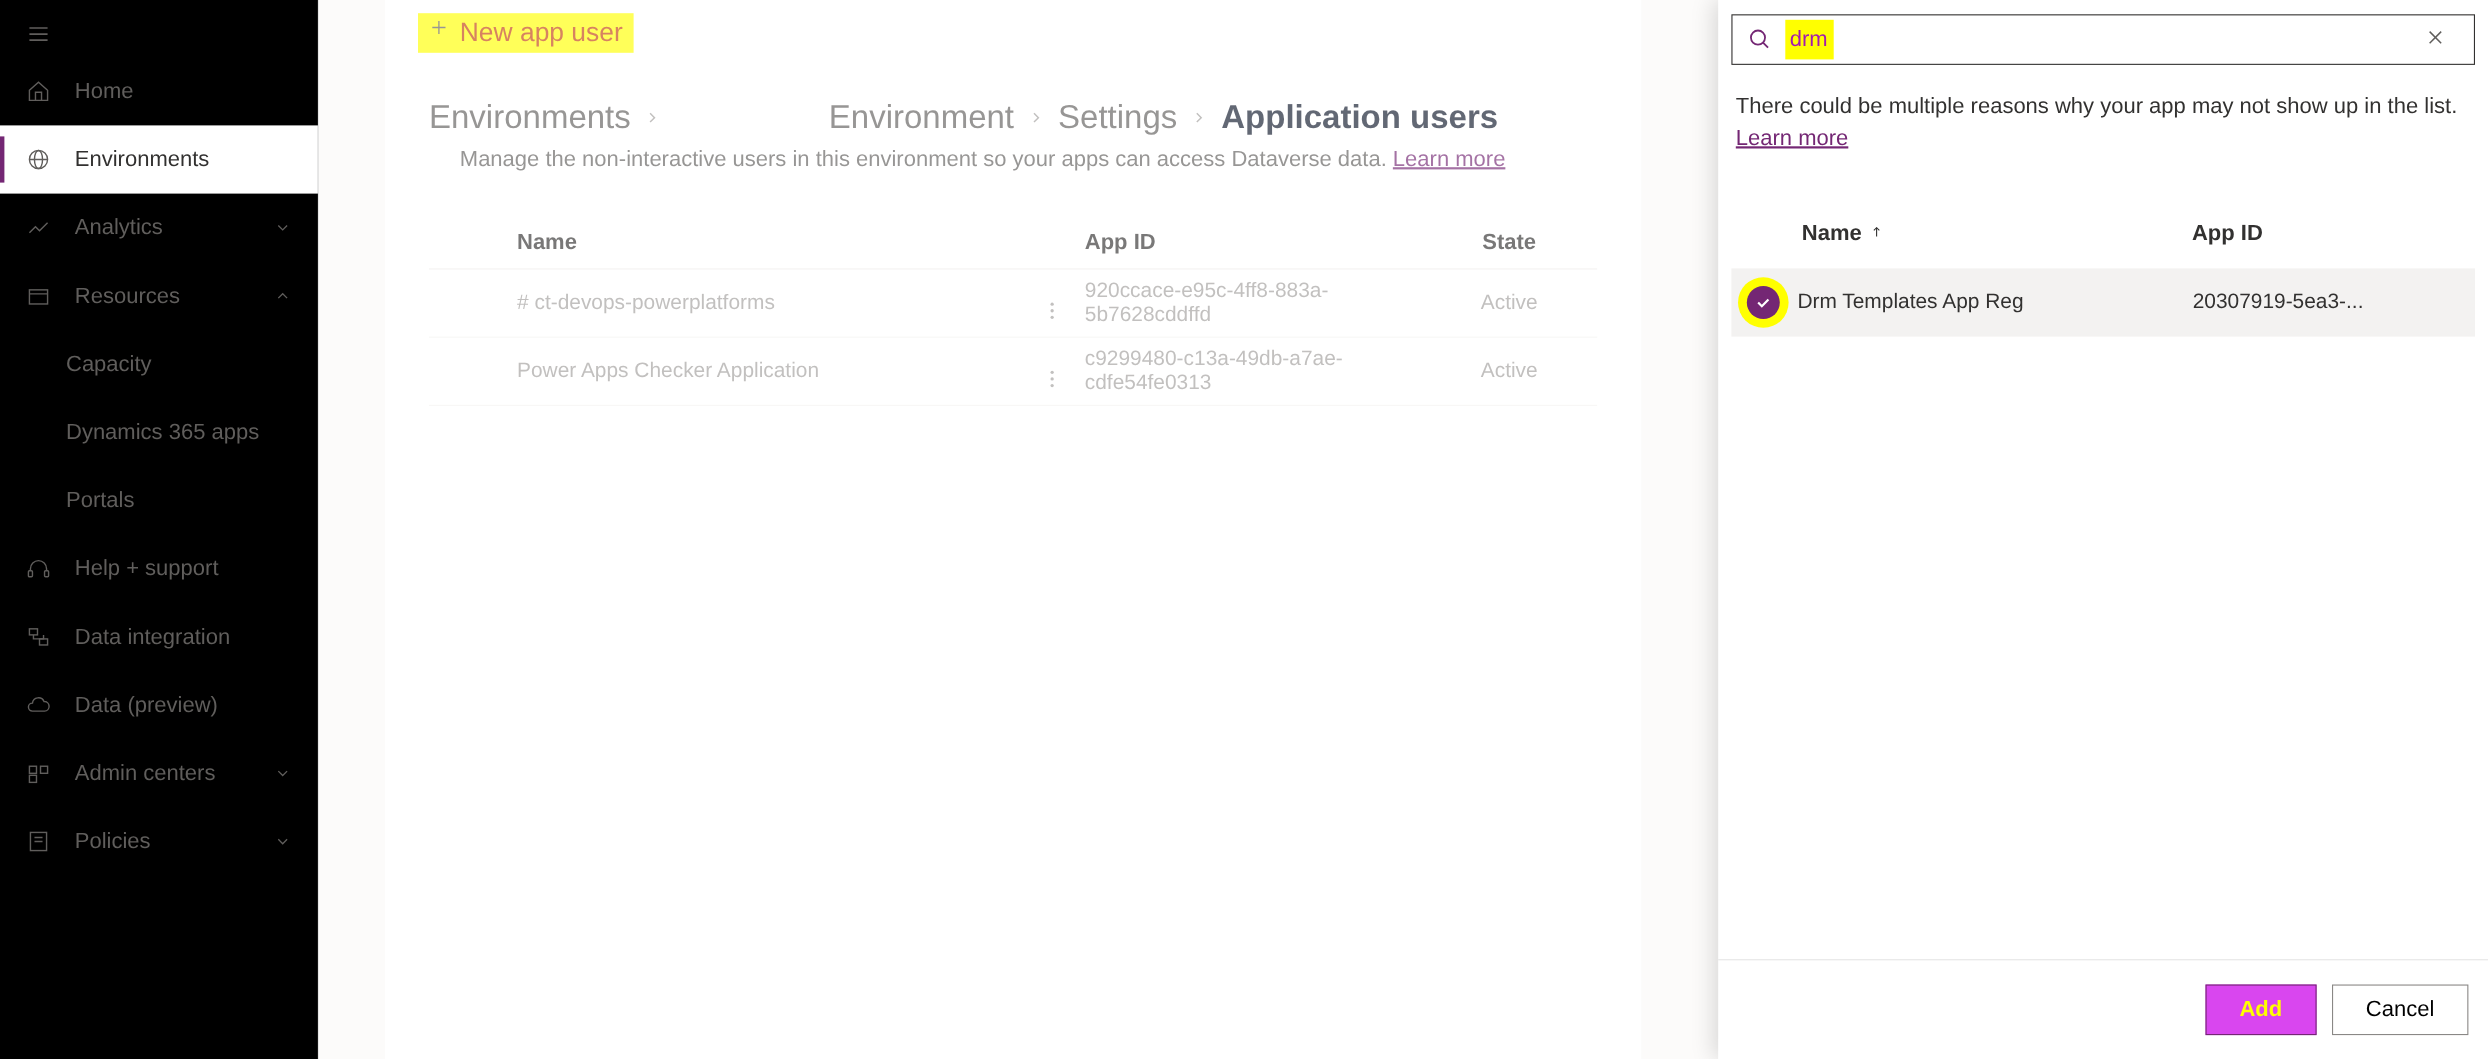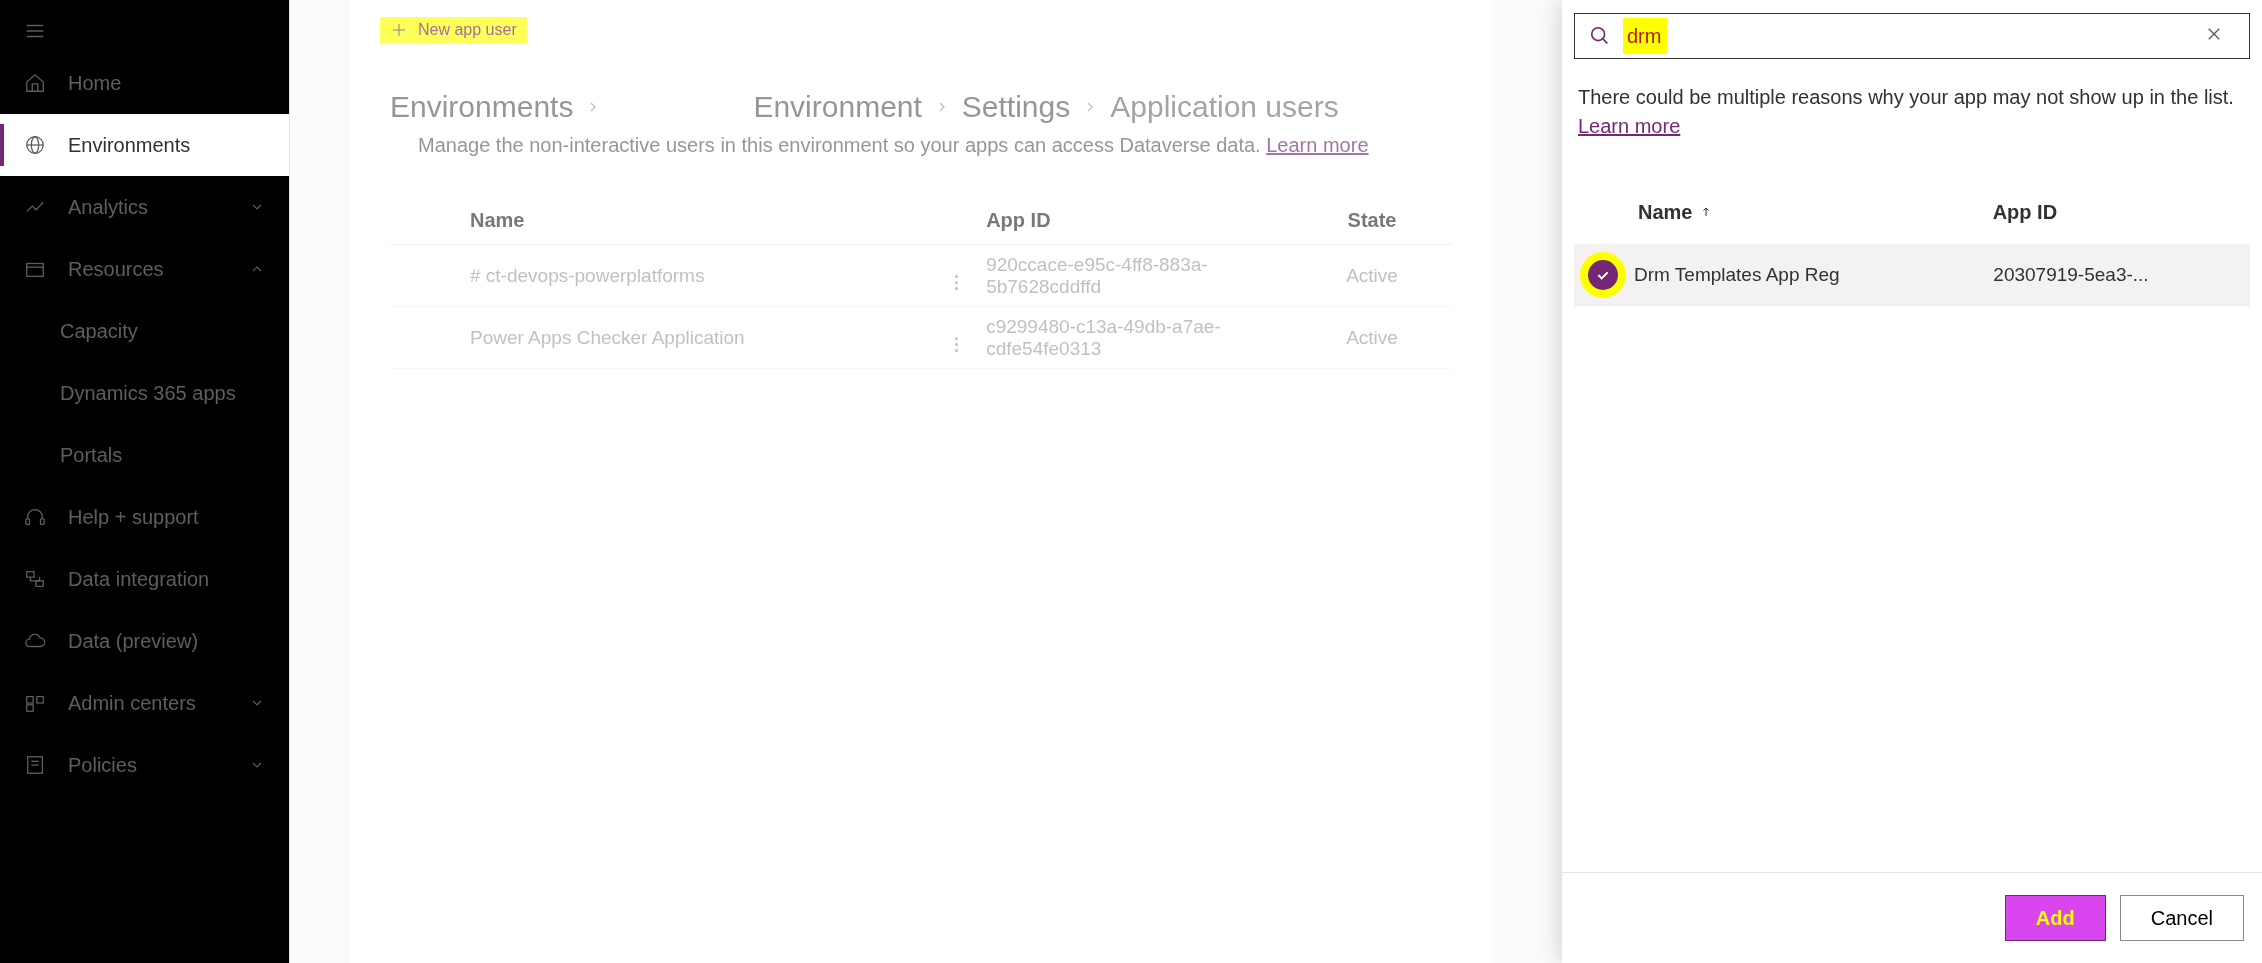--- a/index.html
+++ b/index.html
@@ -89,41 +89,41 @@
       padding: 0 30px;
       margin-left: 60px;
       margin-right: 70px;
     }
     .new-user-btn {
       display: inline-flex;
       align-items: flex-start;
       background: #ffff00;
       padding: 4px 10px;
       cursor: pointer;
-      font-size: 16px;
-      color: #701a75;
+      font-size: 24px;
+      color: #c2410c;
     }
     .new-user-btn svg { width: 18px; height: 18px; margin-right: 10px; color: #605e5c; }
 
     .content-area {
       flex: 1;
       margin: 0 70px 0 60px;
       background: #fff;
       padding: 30px 40px;
       overflow: hidden;
     }
     .breadcrumb {
       display: flex;
       align-items: center;
       font-size: 30px;
       color: #605e5c;
       margin-bottom: 10px;
     }
     .breadcrumb .crumb { padding-right: 12px; }
-    .breadcrumb .crumb.current { color: #737373; font-weight: 400; }
+    .breadcrumb .crumb.current { color: #0f172a; font-weight: 700; }
     .breadcrumb .sep { padding: 0 12px 0 0; color: #a19f9d; display:inline-flex; }
     .breadcrumb .sep svg { width: 16px; height: 16px; }
     .subtitle {
       font-size: 20px;
       color: #605e5c;
       margin-bottom: 40px;
       margin-left: 28px;
     }
     .subtitle a { color: #742774; text-decoration: underline; }
 
@@ -176,21 +176,21 @@
     }
     .search-box svg { width: 22px; height: 22px; color: #742774; margin-right: 12px; }
     .search-input-wrap {
       flex: 1;
       display: flex;
       align-items: center;
     }
     .search-text-hl {
       background: #ffff00;
       font-size: 20px;
-      color: #b91c1c;
+      color: #a21caf;
       padding: 0 6px 0 4px;
       line-height: 36px;
       height: 36px;
       display: inline-block;
     }
     .search-clear svg { width: 18px; height: 18px; color: #605e5c; }
 
     .panel-info {
       font-size: 20px;
       color: #323130;

